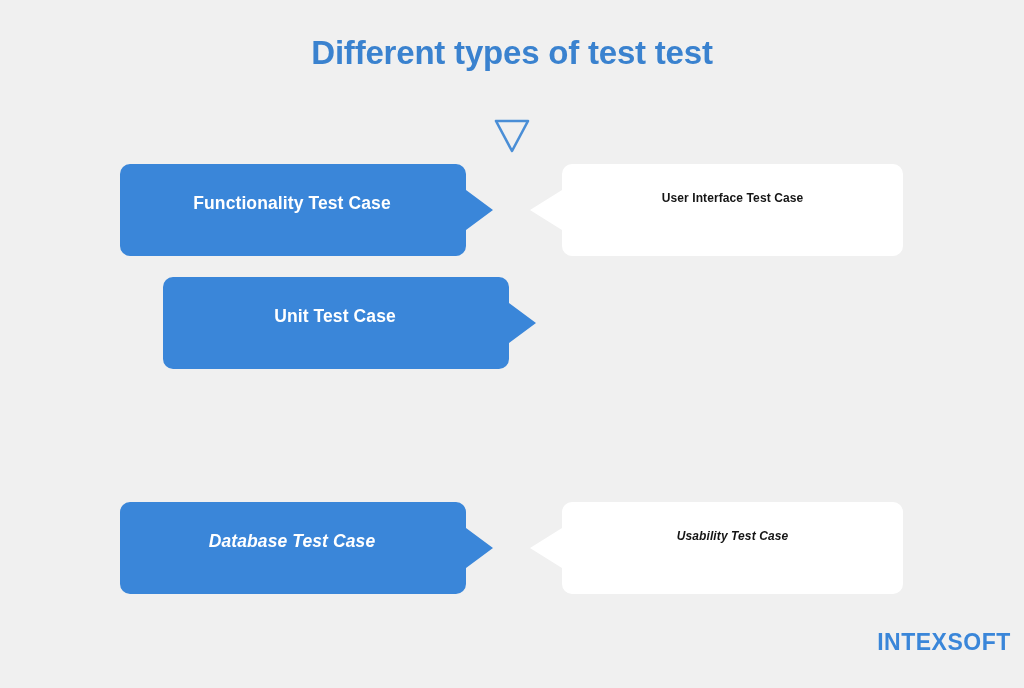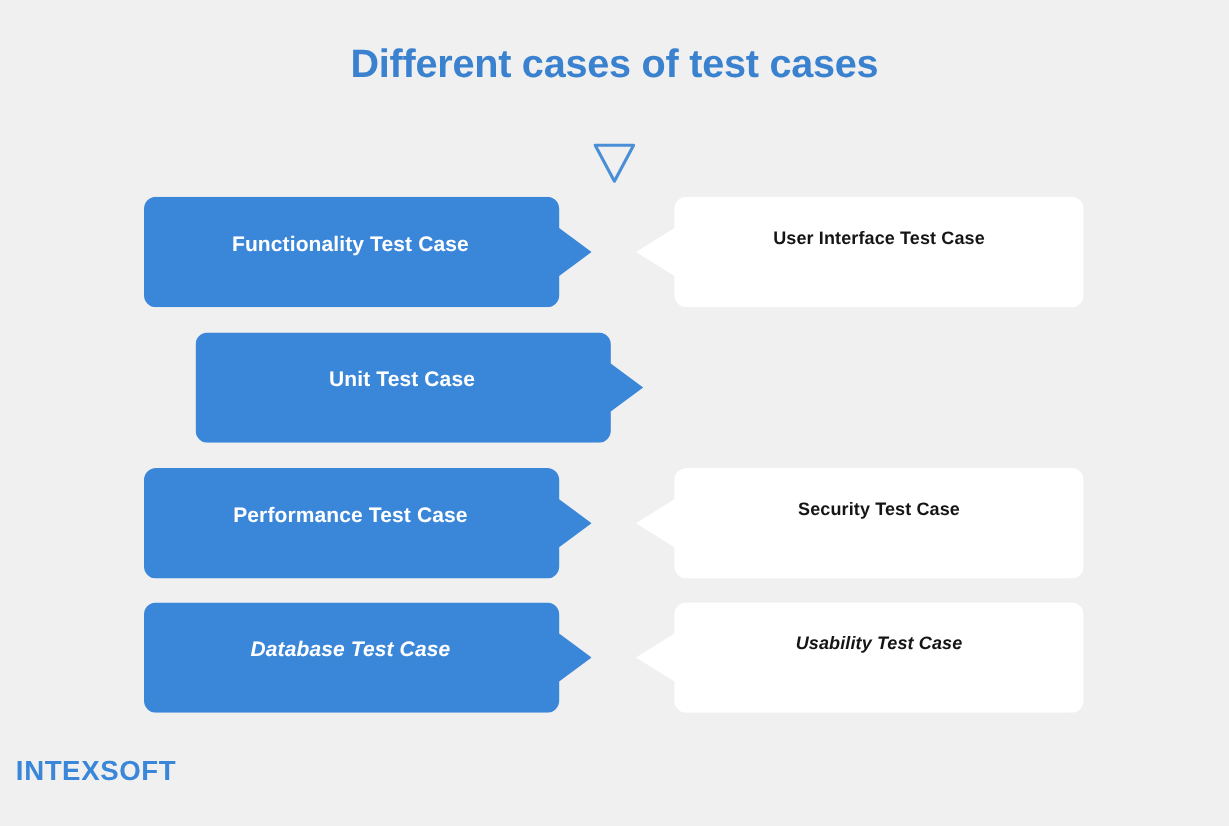--- a/index.html
+++ b/index.html
@@ -113,43 +113,43 @@
   .card-right .label {
     position: absolute;
     left: 32px;
     top: 0;
     width: 341px;
     height: 68px;
     display: flex;
     align-items: center;
     justify-content: center;
     color: #151515;
-    font-size: 15px;
+    font-size: 12px;
     font-weight: bold;
     letter-spacing: 0.1px;
     white-space: nowrap;
     box-sizing: border-box;
   }
 
   
   .logo {
     position: absolute;
     left: 0;
     top: 630px;
     width: 1024px;
-    text-align: left;
+    text-align: right;
   }
   .logo-svg { display: inline-block; vertical-align: middle; }
 </style>
 </head>
 <body>
 
 <div id="infographic">
 
-  <div class="title">Different cases of test cases</div>
+  <div class="title">Different types of test test</div>
 
   <div class="marker">
     <svg width="40" height="38" viewBox="0 0 40 38" aria-hidden="true">
       <path d="M4 4 L36 4 L20 34 Z" fill="none" stroke="#4a8ed6" stroke-width="2.6" stroke-linejoin="round"></path>
     </svg>
   </div>
 
   <div class="rows">
 
     <div class="row r0">
@@ -169,34 +169,20 @@
 
     <div class="row r1">
       <div class="card-left">
         <svg class="shape" viewBox="0 0 373 92" preserveAspectRatio="none" aria-hidden="true">
           <path d="M10 0 H336 a10 10 0 0 1 10 10 V26 L373 46 L346 66 V82 a10 10 0 0 1 -10 10 H10 a10 10 0 0 1 -10 -10 V10 a10 10 0 0 1 10 -10 Z" fill="#3a86d9"></path>
         </svg>
         <div class="label">Unit Test Case</div>
       </div>
     </div>
 
-    <div class="row r2">
-      <div class="card-left">
-        <svg class="shape" viewBox="0 0 373 92" preserveAspectRatio="none" aria-hidden="true">
-          <path d="M10 0 H336 a10 10 0 0 1 10 10 V26 L373 46 L346 66 V82 a10 10 0 0 1 -10 10 H10 a10 10 0 0 1 -10 -10 V10 a10 10 0 0 1 10 -10 Z" fill="#3a86d9"></path>
-        </svg>
-        <div class="label">Performance Test Case</div>
-      </div>
-      <div class="card-right">
-        <svg class="shape" viewBox="0 0 373 92" preserveAspectRatio="none" aria-hidden="true">
-          <path d="M42 0 H363 a10 10 0 0 1 10 10 V82 a10 10 0 0 1 -10 10 H42 a10 10 0 0 1 -10 -10 V66 L0 46 L32 26 V10 a10 10 0 0 1 10 -10 Z" fill="#ffffff"></path>
-        </svg>
-        <div class="label">Security Test Case</div>
-      </div>
-    </div>
 
     <div class="row r3">
       <div class="card-left">
         <svg class="shape" viewBox="0 0 373 92" preserveAspectRatio="none" aria-hidden="true">
           <path d="M10 0 H336 a10 10 0 0 1 10 10 V26 L373 46 L346 66 V82 a10 10 0 0 1 -10 10 H10 a10 10 0 0 1 -10 -10 V10 a10 10 0 0 1 10 -10 Z" fill="#3a86d9"></path>
         </svg>
         <div class="label">Database Test Case</div>
       </div>
       <div class="card-right">
         <svg class="shape" viewBox="0 0 373 92" preserveAspectRatio="none" aria-hidden="true">

